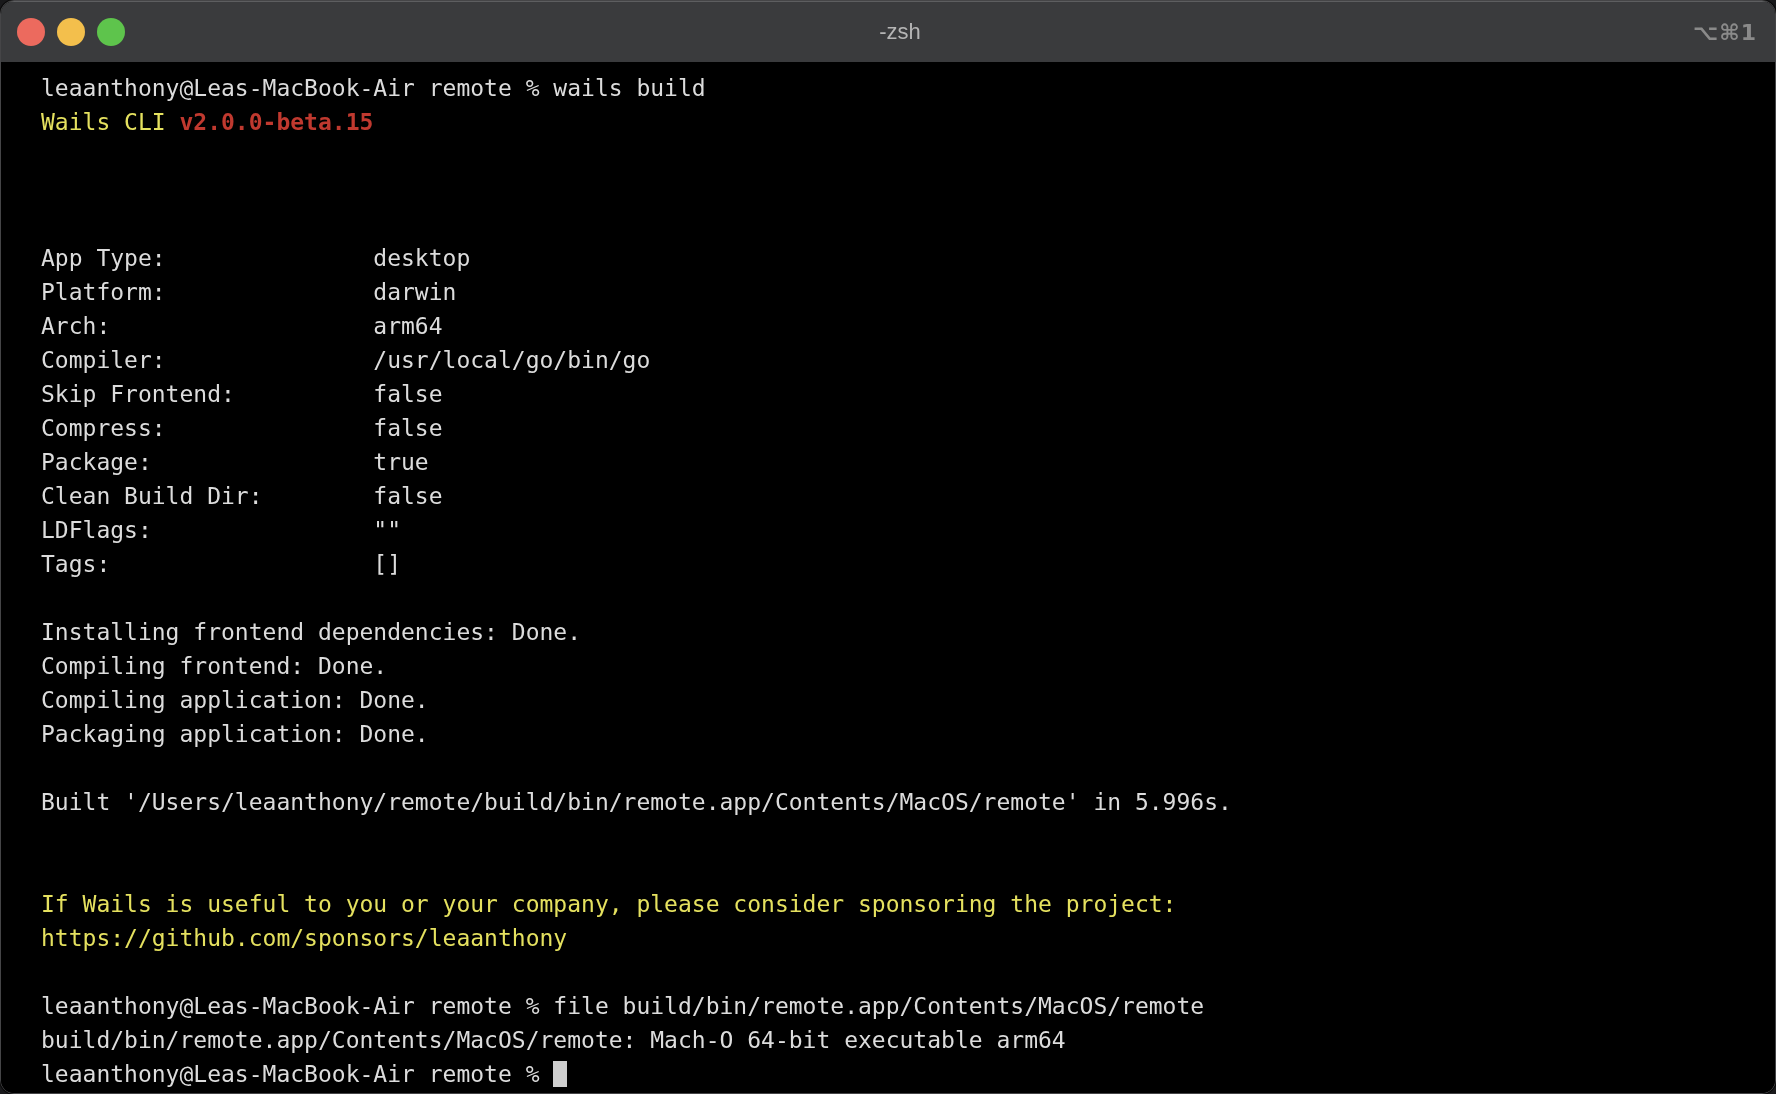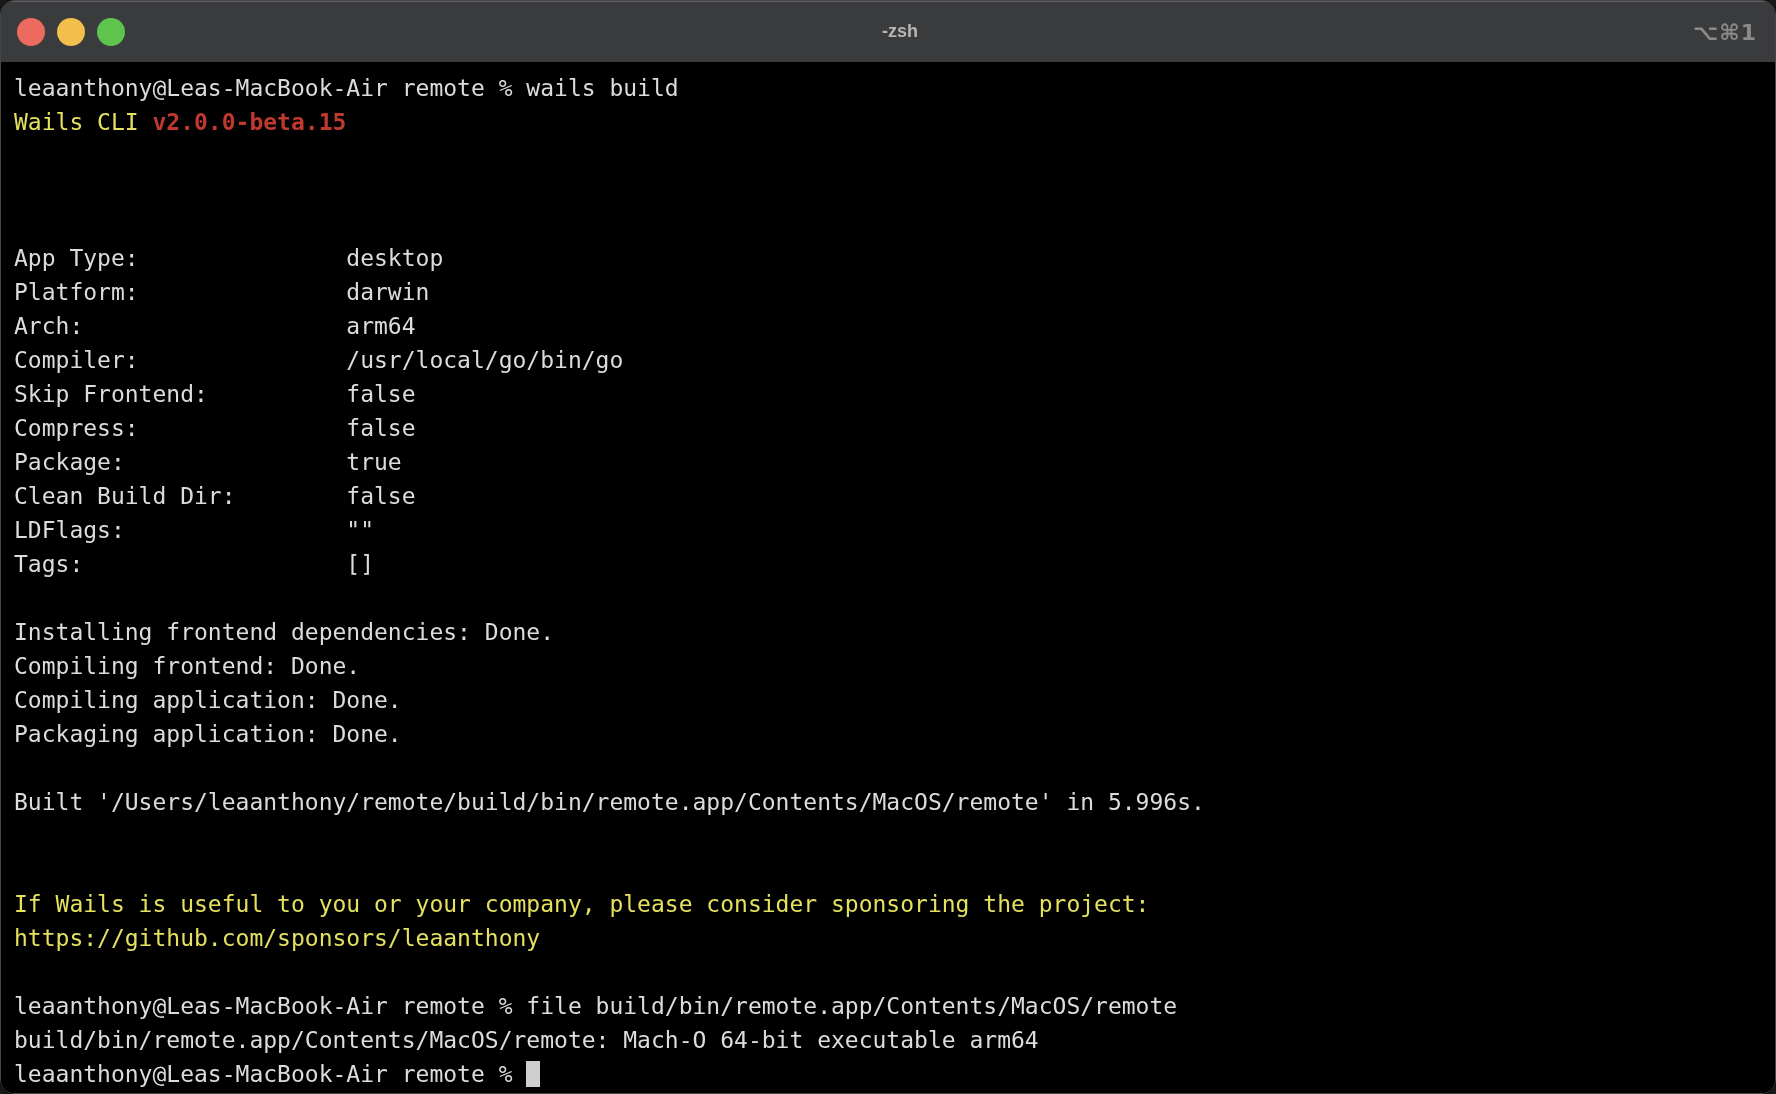--- a/index.html
+++ b/index.html
@@ -45,22 +45,22 @@
     height: 28px;
     border-radius: 50%;
     border: none;
     padding: 0;
     cursor: pointer;
   }
   .titlebar .title {
     flex: 1;
     text-align: center;
     font-family: "Liberation Sans", sans-serif;
-    font-weight: bold;
-    font-size: 18px;
+    font-weight: normal;
+    font-size: 22px;
     color: var(--title_fg, #b5b5b5);
     margin-left: 24px;
   }
   .titlebar .shortcut {
     position: absolute;
     right: 18px;
     top: 50%;
     transform: translateY(-50%);
     font-family: "DejaVu Sans", sans-serif;
     font-size: 22px;
@@ -76,21 +76,21 @@
     bottom: 0;
     background: var(--background, #000);
     padding: 8px 0 0 13px;
     box-sizing: border-box;
     font-family: "DejaVu Sans Mono", "Liberation Mono", monospace;
     font-size: 23px;
     line-height: 34px;
     white-space: pre;
     cursor: text;
   }
-  .line { height: 34px; }
+  .line { height: 34px; margin-left: 27px; }
   .c-fg     { color: var(--fg, #dcdcdc); }
   .c-yellow { color: var(--yellow, #e3df59); }
   .c-red    { color: var(--red, #c0392f); font-weight: bold; }
   .cursor {
     background: var(--cursor, #cfcfcf);
     color: var(--cursor, #cfcfcf);
   }
 </style>
 </head>
 <body>

